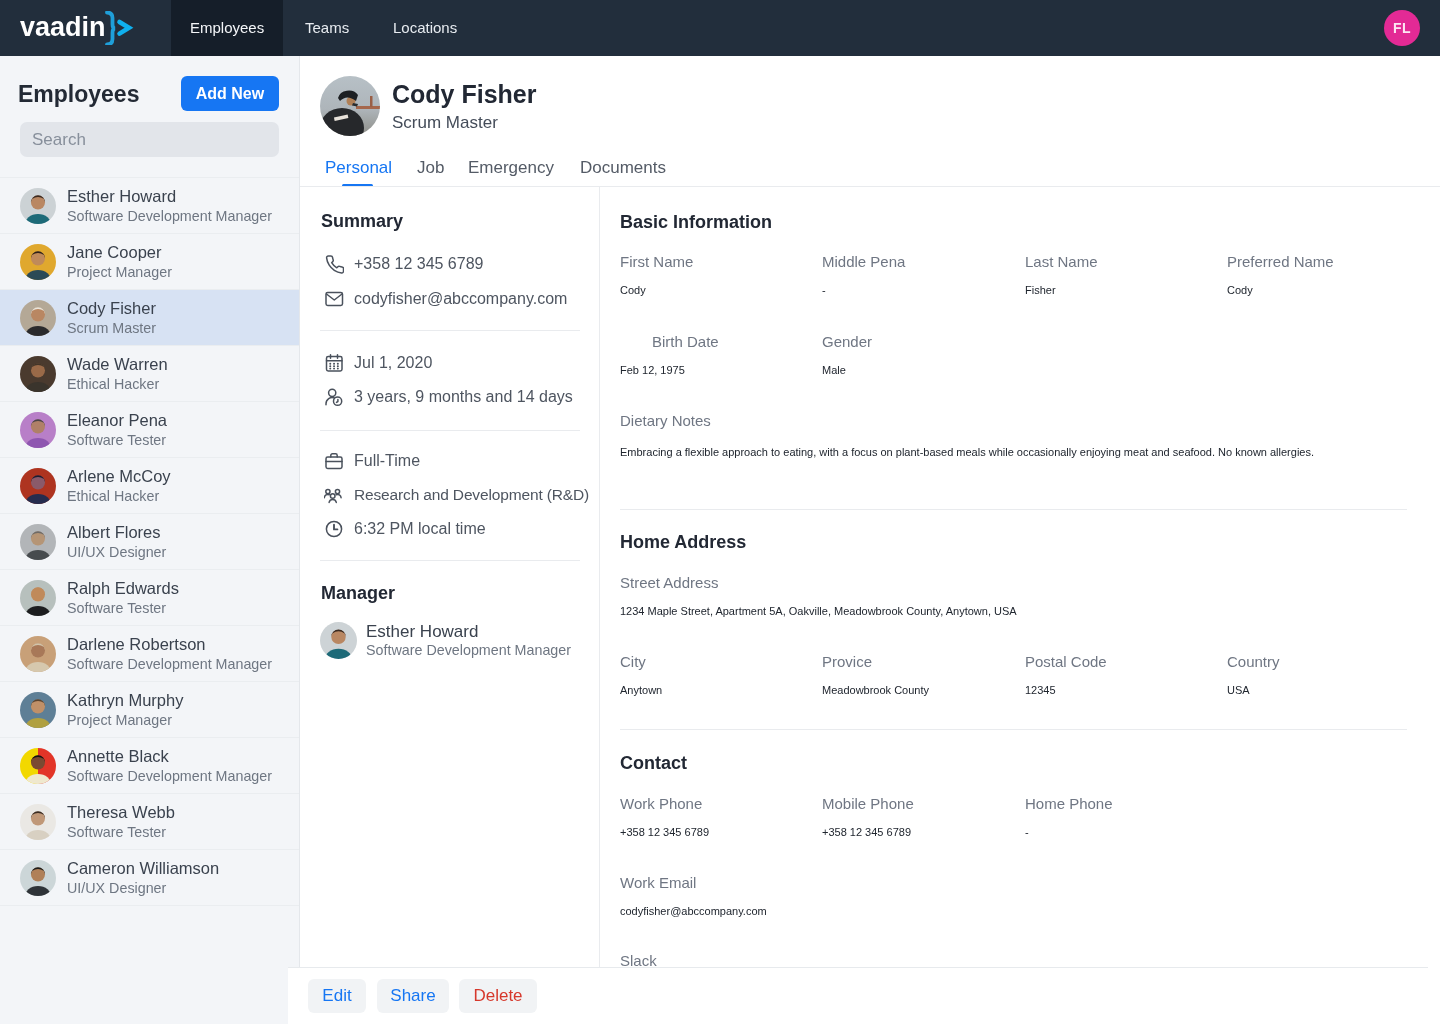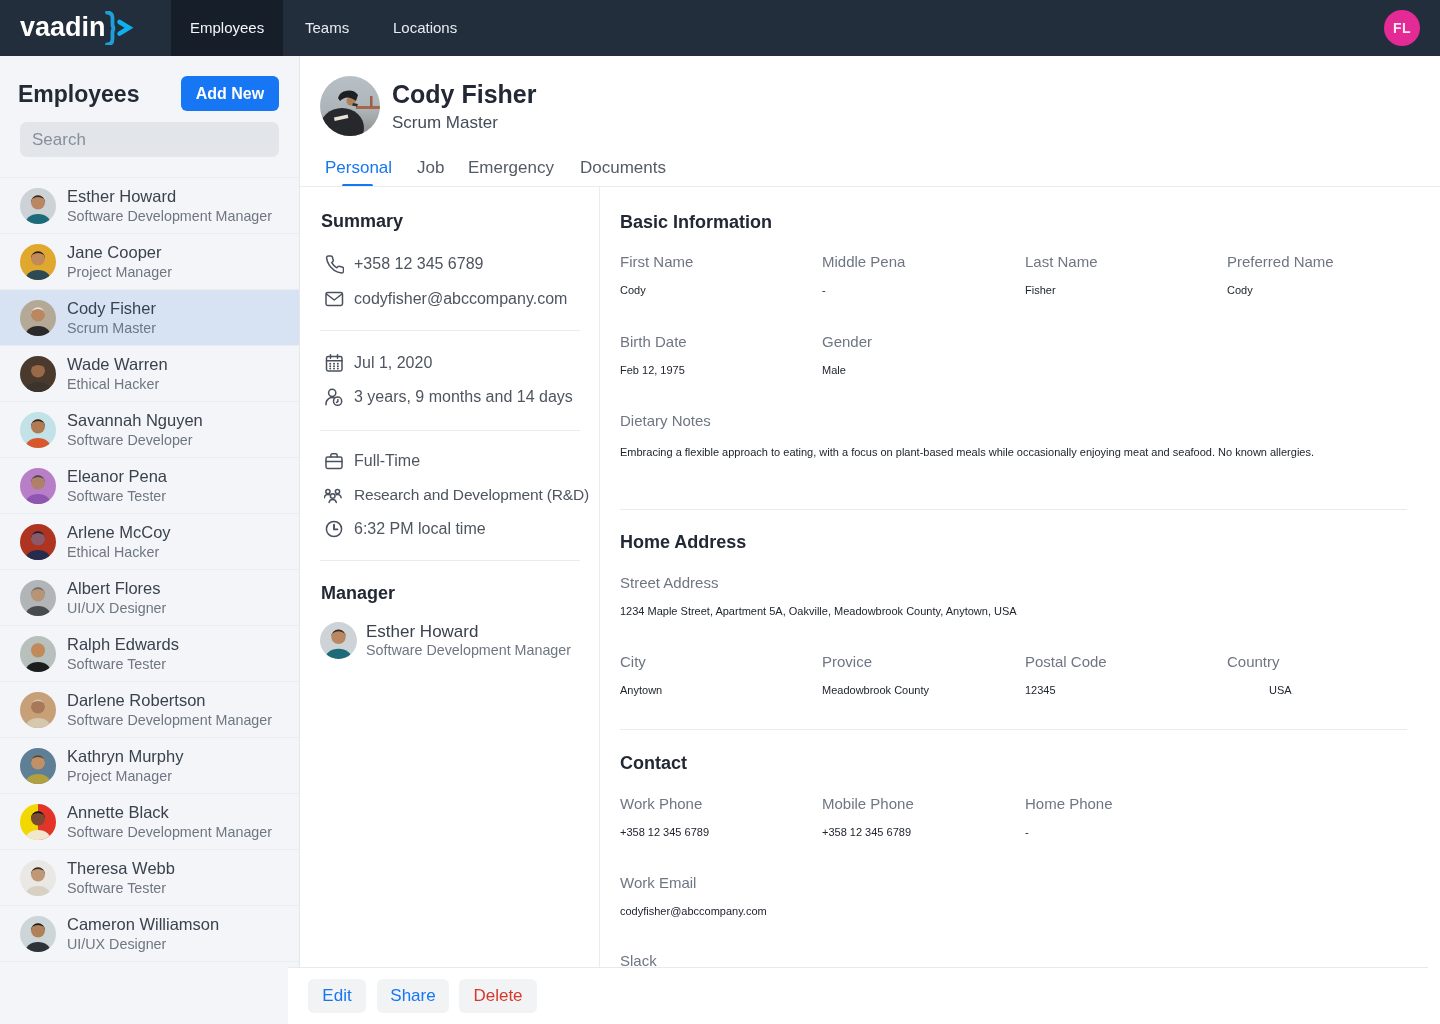--- a/index.html
+++ b/index.html
@@ -114,30 +114,20 @@
     </div>
   <div class="emp-row">
       <div class="av"><svg width="36" height="36" viewBox="0 0 36 36">
           <rect width="36" height="36" fill="#4a3a2e"></rect>
           <ellipse cx="18" cy="37" rx="13.5" ry="11" fill="#3a342c"></ellipse>
           <circle cx="18" cy="14.5" r="7" fill="#9a6a48"></circle>
           <path d="M10.8 14.5 a7.2 7.2 0 0 1 14.4 0 l-1.2 -3.4 q-6 -4.4 -12 0 z" fill="#433528"></path>
         </svg></div>
       <div class="nm">Wade Warren</div>
       <div class="rl">Ethical Hacker</div>
-    </div>
-  <div class="emp-row">
-      <div class="av"><svg width="36" height="36" viewBox="0 0 36 36">
-          <rect width="36" height="36" fill="#c2e2e8"></rect>
-          <ellipse cx="18" cy="37" rx="13.5" ry="11" fill="#d9572c"></ellipse>
-          <circle cx="18" cy="14.5" r="7" fill="#b07a52"></circle>
-          <path d="M10.8 14.5 a7.2 7.2 0 0 1 14.4 0 l-1.2 -3.4 q-6 -4.4 -12 0 z" fill="#352218"></path>
-        </svg></div>
-      <div class="nm">Savannah Nguyen</div>
-      <div class="rl">Software Developer</div>
     </div>
   <div class="emp-row">
       <div class="av"><svg width="36" height="36" viewBox="0 0 36 36">
           <rect width="36" height="36" fill="#b87fc8"></rect>
           <ellipse cx="18" cy="37" rx="13.5" ry="11" fill="#8e56b0"></ellipse>
           <circle cx="18" cy="14.5" r="7" fill="#b08068"></circle>
           <path d="M10.8 14.5 a7.2 7.2 0 0 1 14.4 0 l-1.2 -3.4 q-6 -4.4 -12 0 z" fill="#4a4448"></path>
         </svg></div>
       <div class="nm">Eleanor Pena</div>
       <div class="rl">Software Tester</div>
@@ -326,38 +316,38 @@
 
 <div class="sec-h" style="left:620px; top:212px;">Basic Information</div>
 <div class="lbl" style="left:620px; top:253px;">First Name</div>
 <div class="lbl" style="left:822px; top:253px;">Middle Pena</div>
 <div class="lbl" style="left:1025px; top:253px;">Last Name</div>
 <div class="lbl" style="left:1227px; top:253px;">Preferred Name</div>
 <div class="val" style="left:620px; top:284px;">Cody</div>
 <div class="val" style="left:822px; top:284px;">-</div>
 <div class="val" style="left:1025px; top:284px;">Fisher</div>
 <div class="val" style="left:1227px; top:284px;">Cody</div>
-<div class="lbl" style="left:620px; top:333px;">Birth Date</div>
+<div class="lbl" style="left:652px; top:333px;">Birth Date</div>
 <div class="lbl" style="left:822px; top:333px;">Gender</div>
 <div class="val" style="left:620px; top:364px;">Feb 12, 1975</div>
 <div class="val" style="left:822px; top:364px;">Male</div>
 <div class="lbl" style="left:620px; top:412px;">Dietary Notes</div>
 <div class="val" style="left:620px; top:441px; width:800px; line-height:22px;">Embracing a flexible approach to eating, with a focus on plant-based meals while occasionally enjoying meat and seafood. No known allergies.</div>
 <div class="rdiv" style="top:509px;"></div>
 <div class="sec-h" style="left:620px; top:532px;">Home Address</div>
 <div class="lbl" style="left:620px; top:574px;">Street Address</div>
 <div class="val" style="left:620px; top:605px;">1234 Maple Street, Apartment 5A, Oakville, Meadowbrook County, Anytown, USA</div>
 <div class="lbl" style="left:620px; top:653px;">City</div>
 <div class="lbl" style="left:822px; top:653px;">Provice</div>
 <div class="lbl" style="left:1025px; top:653px;">Postal Code</div>
 <div class="lbl" style="left:1227px; top:653px;">Country</div>
 <div class="val" style="left:620px; top:684px;">Anytown</div>
 <div class="val" style="left:822px; top:684px;">Meadowbrook County</div>
 <div class="val" style="left:1025px; top:684px;">12345</div>
-<div class="val" style="left:1227px; top:684px;margin-left:42px;">USA</div>
+<div class="val" style="left:1227px; top:684px;">USA</div>
 <div class="rdiv" style="top:729px;"></div>
 <div class="sec-h" style="left:620px; top:753px;">Contact</div>
 <div class="lbl" style="left:620px; top:795px;">Work Phone</div>
 <div class="lbl" style="left:822px; top:795px;">Mobile Phone</div>
 <div class="lbl" style="left:1025px; top:795px;">Home Phone</div>
 <div class="val" style="left:620px; top:826px;">+358 12 345 6789</div>
 <div class="val" style="left:822px; top:826px;">+358 12 345 6789</div>
 <div class="val" style="left:1025px; top:826px;">-</div>
 <div class="lbl" style="left:620px; top:874px;">Work Email</div>
 <div class="val" style="left:620px; top:905px;">codyfisher@abccompany.com</div>

